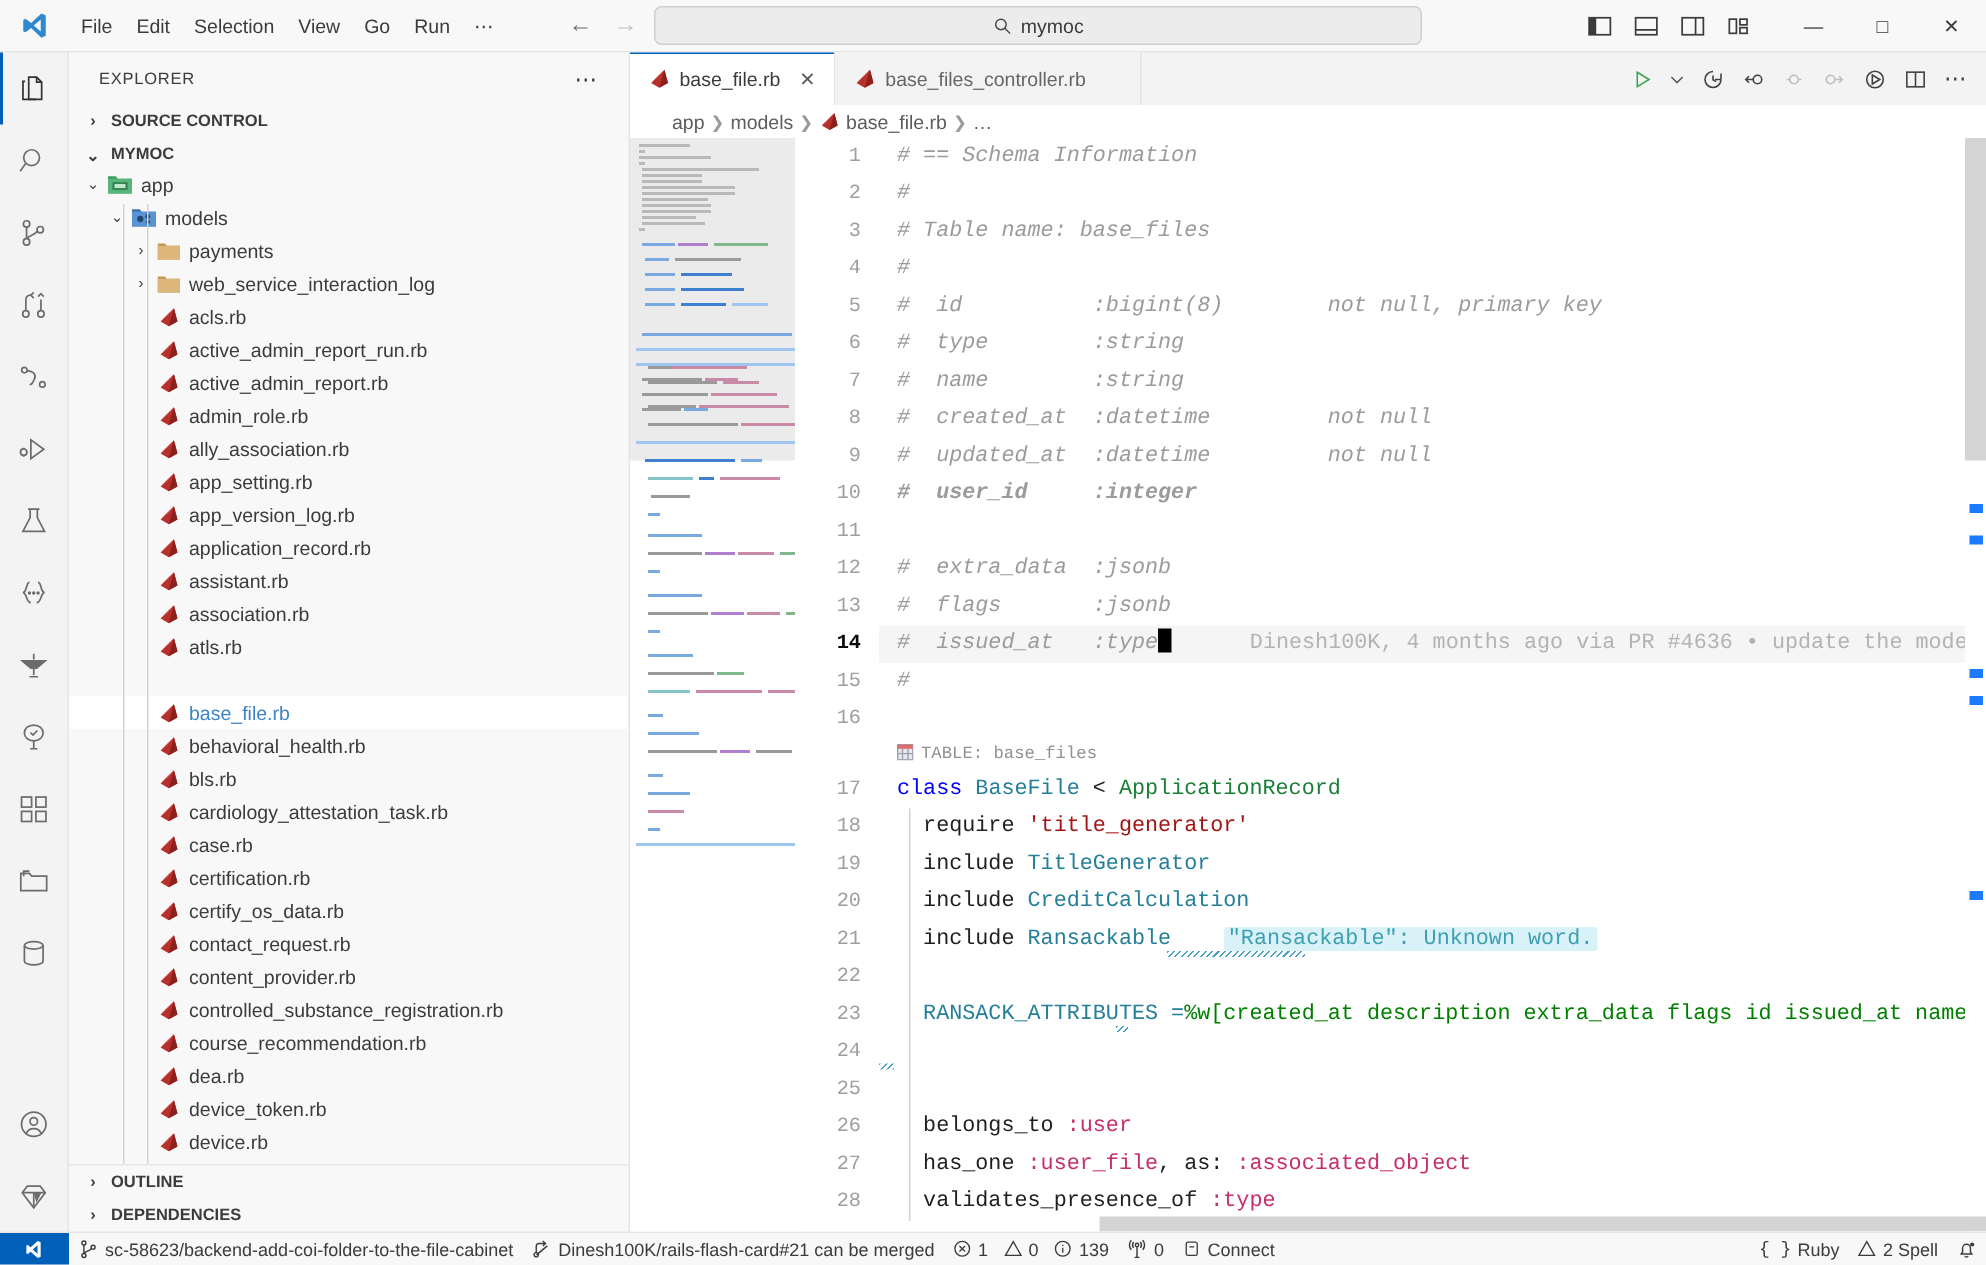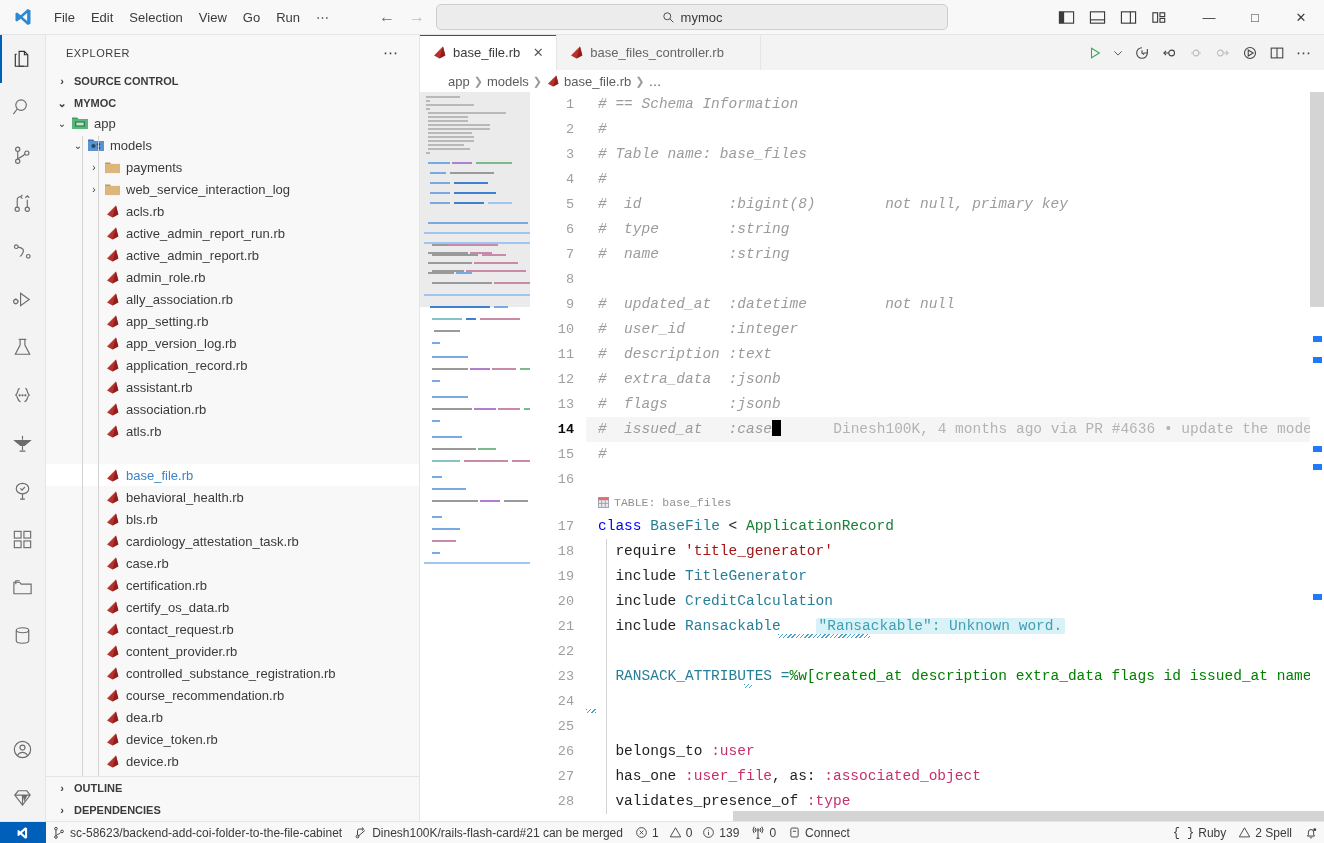--- a/index.html
+++ b/index.html
@@ -925,26 +925,26 @@
           </div>
         <div class="code-col" id="codecol">
             <div class="cur-line-bg" style="top: 325px;"></div>
             <div class="codeline" style="top: 0px; padding-left: 12px;"><span class="cm"># == Schema Information</span></div>
             <div class="codeline" style="top: 25px; padding-left: 12px;"><span class="cm">#</span></div>
             <div class="codeline" style="top: 50px; padding-left: 12px;"><span class="cm"># Table name: base_files</span></div>
             <div class="codeline" style="top: 75px; padding-left: 12px;"><span class="cm">#</span></div>
             <div class="codeline" style="top: 100px; padding-left: 12px;"><span class="cm">#  id          :bigint(8)        not null, primary key</span></div>
             <div class="codeline" style="top: 125px; padding-left: 12px; text-align: right;"><span class="cm">#  type        :string</span></div>
             <div class="codeline" style="top: 150px; padding-left: 12px;"><span class="cm">#  name        :string</span></div>
+            <div class="codeline" style="top: 175px; padding-left: 12px;"><span class="cm">#  created_at  :datetime         not null</span></div>
             <div class="codeline" style="top: 200px; padding-left: 12px;"><span class="cm">#  updated_at  :datetime         not null</span></div>
-            <div class="codeline" style="top: 225px; padding-left: 12px;"><span class="cm">#  user_id     :integer</span></div>
-            <div class="codeline" style="top: 250px; padding-left: 12px;"><span class="cm">#  description :text</span></div>
+            <div class="codeline" style="top: 225px; padding-left: 12px; font-weight: bold;"><span class="cm">#  user_id     :integer</span></div>
             <div class="codeline" style="top: 275px; padding-left: 12px;"><span class="cm">#  extra_data  :jsonb</span></div>
             <div class="codeline" style="top: 300px; padding-left: 12px;"><span class="cm">#  flags       :jsonb</span></div>
-            <div class="codeline" style="top: 325px; padding-left: 12px;"><span class="cm">#  issued_at   :case</span><span class="cursor-blk"></span><span class="blame">      Dinesh100K, 4 months ago via PR #4636 • update the models schema in…</span></div>
+            <div class="codeline" style="top: 325px; padding-left: 12px;"><span class="cm">#  issued_at   :type</span><span class="cursor-blk"></span><span class="blame">      Dinesh100K, 4 months ago via PR #4636 • update the models schema in…</span></div>
             <div class="codeline" style="top: 350px; padding-left: 12px;"><span class="cm">#</span></div>
             <div class="codeline" style="top: 375px; padding-left: 12px;"></div>
             <div class="codeline" style="top: 422px; padding-left: 12px;"><span class="kw">class </span><span class="cls">BaseFile</span><span class="pln"> &lt; </span><span class="cls-g">ApplicationRecord</span></div>
             <div class="codeline" style="top: 447px; padding-left: 12px;"><span class="pln">  require </span><span class="str">'title_generator'</span></div>
             <div class="codeline" style="top: 472px; padding-left: 12px;"><span class="pln">  include </span><span class="cls">TitleGenerator</span></div>
             <div class="codeline" style="top: 497px; padding-left: 12px;"><span class="pln">  include </span><span class="cls">CreditCalculation</span></div>
             <div class="codeline" style="top: 522px; padding-left: 12px;"><span class="pln">  include </span><span class="cls">Ransackable</span><span>    </span><span class="hint">"Ransackable": Unknown word.</span></div>
             <div class="codeline" style="top: 547px; padding-left: 12px;"></div>
             <div class="codeline" style="top: 572px; padding-left: 12px;"><span class="cls">  RANSACK_ATTRIBUTES =</span><span class="typ">%w[created_at description extra_data flags id issued_at name type update</span></div>
             <div class="codeline" style="top: 622px; padding-left: 12px;"></div>

